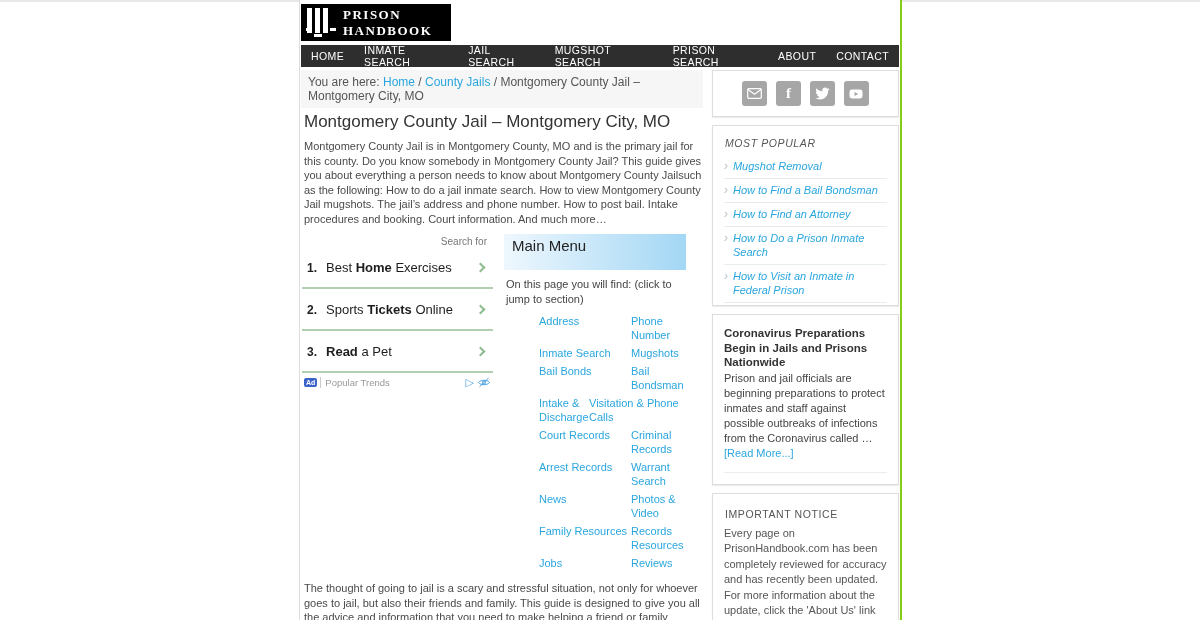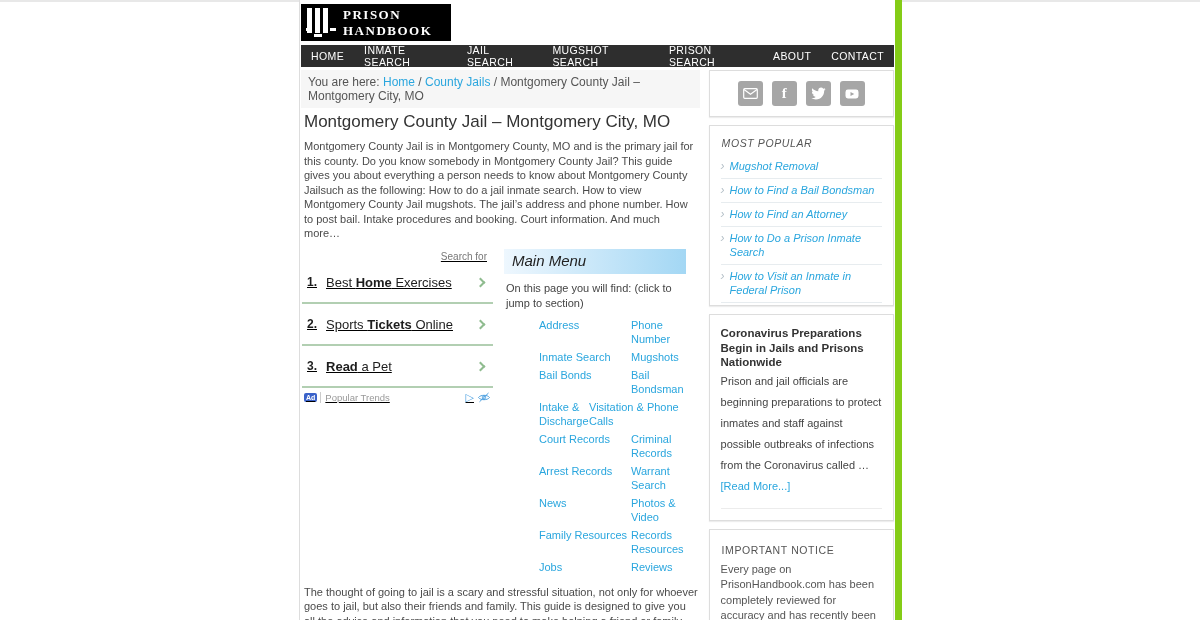--- a/index.html
+++ b/index.html
@@ -1,19 +1,19 @@
 <!DOCTYPE html>
 <html><head>
 <meta charset="utf-8">
 <style>
   * { margin:0; padding:0; box-sizing:border-box; }
   html,body { width:1200px; height:620px; background:#fff; font-family:"Liberation Sans", sans-serif; overflow:hidden; }
   .top-strip { position:absolute; top:0; left:0; width:1200px; height:2px; background:#e8e8e8; }
   .page { position:absolute; left:299px; top:0; width:603px; height:620px; background:#fff;
-          border-left:1px solid #ddd; border-right:7px solid #84cc16; overflow:hidden; padding:2px 0 0 0; }
+          border-left:1px solid #ddd; border-right:2px solid #84cc16; overflow:hidden; padding:2px 0 0 0; }
 
   
   .logo { margin:2px 0 4px 1px; width:150px; height:37px; background:#000; display:flex; align-items:center; padding-left:5px; }
   .logo-bars { margin-right:7px; }
   .logo-text { color:#fff; font-family:"Liberation Serif", serif; font-weight:bold; font-size:13px; letter-spacing:1.5px; line-height:1.18; }
 
   
   nav { height:22px; background:#2e2e2e; display:flex; align-items:stretch; margin:0 1px; }
   nav a { color:#fff; font-size:10.5px; letter-spacing:.4px; text-decoration:none; display:flex; align-items:center; padding:0 10px; }
 
@@ -26,34 +26,34 @@
   .breadcrumb { background:#f6f6f6; font-size:12px; color:#555; padding:5px 7px; margin-bottom:3px; }
   .breadcrumb a { color:#2AA6DE; text-decoration:none; }
 
   h1.title { font-size:17px; font-weight:400; color:#333; margin:4px 0 7px 3px; }
   p.body-text { font-size:11px; line-height:14.5px; color:#4a4a4a; margin:0 1px 0 3px; }
   p.intro { margin-bottom:8px; }
   p.second { margin-top:7px; }
 
   
   .mid-row { display:flex; margin-left:1px; }
-  .ad { width:191px;text-decoration:underline; }
+  .ad { width:191px; }
   .search-for { text-align:right; font-size:10px; color:#777; padding:2px 6px 0 0; }
   .ad-item { display:flex; align-items:center; padding:13px 0 12px 5px; border-bottom:2px solid #b2cfb2; cursor:pointer; }
   .ad-num { font-weight:bold; font-size:12px; color:#1d1d1d; margin-right:9px; }
   .ad-text { font-size:13px; color:#1d1d1d; }
   .chev { width:7px; height:7px; border-top:2.5px solid #8fbc8f; border-right:2.5px solid #8fbc8f; transform:rotate(45deg); margin-left:auto; margin-right:9px; }
   .ad-footer { display:flex; align-items:center; padding:4px 2px 0 2px; }
   .ad-badge { background:#3a62c9; color:#fff; font-size:7px; font-weight:bold; border-radius:2px; padding:1px 2px; margin-right:3px; }
   .ad-label { font-size:9.5px; color:#999; border-left:1px solid #ccc; padding-left:4px; }
   .ad-icons { margin-left:auto; display:flex; align-items:center; gap:3px; }
   .ad-tri { font-family:"DejaVu Sans", sans-serif; color:#4a9fe0; font-size:11px; line-height:1; }
 
   .menu { width:182px; margin-left:11px; }
-  .menu-heading { font-size:15px; color:#222; padding:3px 8px 5px 8px; background:linear-gradient(to right,#eef7fe,#a3d7f4);font-style:italic; }
+  .menu-heading { font-size:15px; color:#222; padding:3px 8px 16px 8px; background:linear-gradient(to right,#eef7fe,#a3d7f4); }
   .menu-intro { font-size:11px; line-height:15px; color:#444; margin:7px 0 7px 2px; }
   .m-row { display:flex; margin-bottom:4px;margin-left:35px; }
   .m-cell { font-size:11px; line-height:14px; }
   .m-cell a { color:#2AA6DE; text-decoration:none; }
   .m-left { width:92px; flex:none; }
   .m-wrap-l { max-width:50px; }
   .m-wrap-r { max-width:92px; }
 
   .gi-heading { margin:14px 0 0 1px; font-size:14px; color:#333; padding:3px 7px 4px 7px; background:linear-gradient(to right,#f0f8fe,#a8d9f4); }
 
@@ -64,21 +64,21 @@
   .soc-f { color:#fff; font-family:"Liberation Serif", serif; font-weight:bold; font-size:15px; }
 
   .pop-box { padding:8px 11px 2px 11px;font-style:italic; }
   .side-title { font-size:10.5px; color:#555; letter-spacing:.6px; margin:3px 0 6px 1px; }
   .pop-item { display:flex; padding:4px 0 5px 0; border-bottom:1px solid #e7ecef; }
   .pop-arrow { color:#b3bfc7; font-size:12px; line-height:14px; margin-right:5px; }
   .pop-item a { color:#2AA6DE; font-size:11px; line-height:14px; text-decoration:none; }
 
   .art-box { padding:11px; }
   .art-title { font-size:11.5px; font-weight:bold; color:#333; line-height:14.5px; margin-bottom:1px; }
-  .art-body { font-size:11px; color:#444; line-height:21px; }
+  .art-body { font-size:11px; color:#444; line-height:15px; }
   .art-body a { color:#2AA6DE; text-decoration:none; }
   .art-box hr { border:none; border-top:1px solid #ececec; margin-top:11px; }
 
   .notice-box { padding:11px; }
   .notice-body { font-size:11px; color:#555; line-height:15.6px; margin-top:6px; }
 </style>
 </head>
 <body>
 
 <div class="top-strip"></div>

